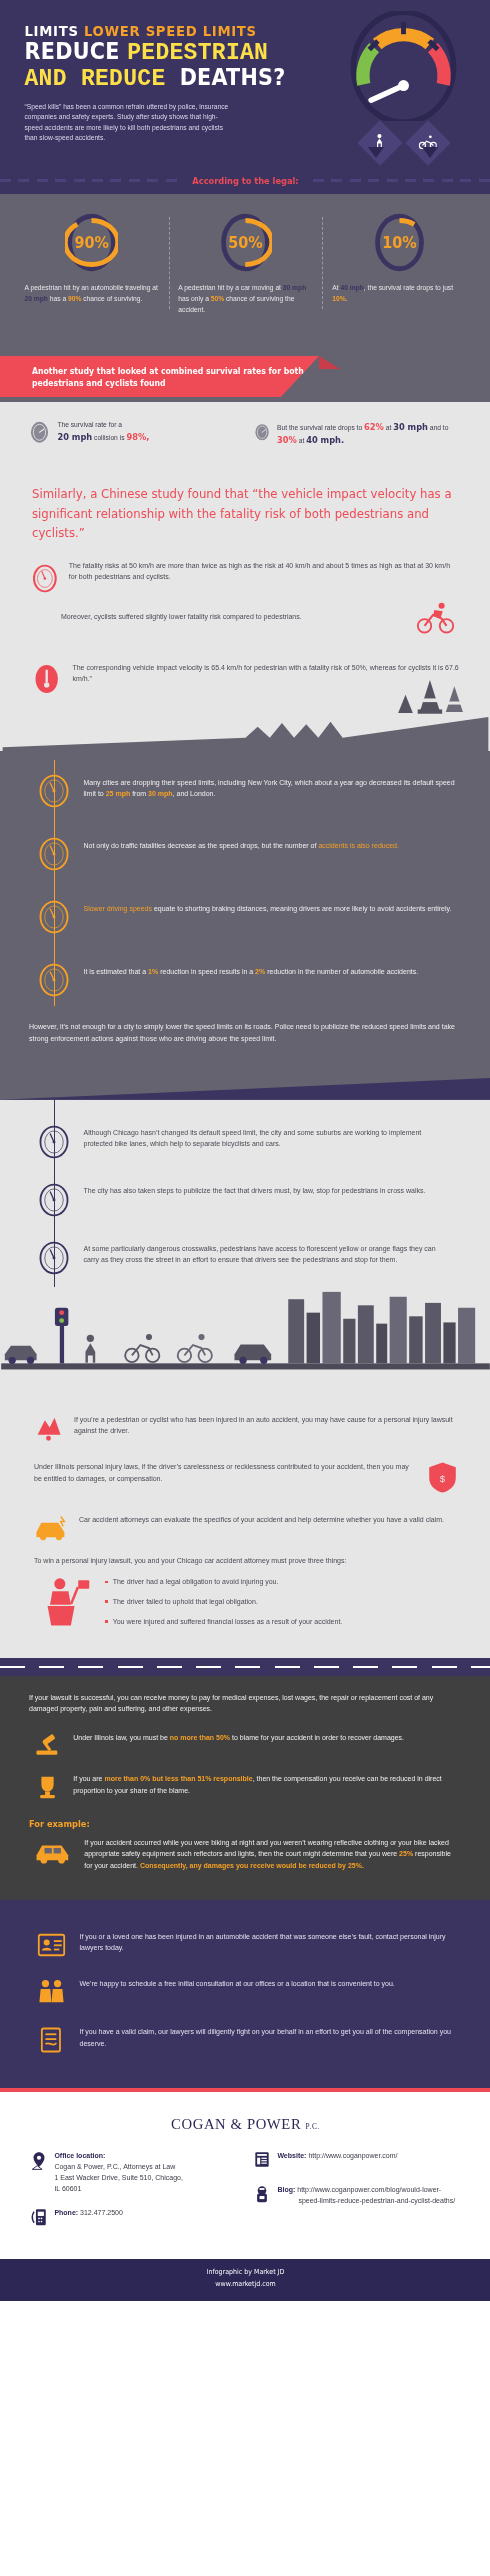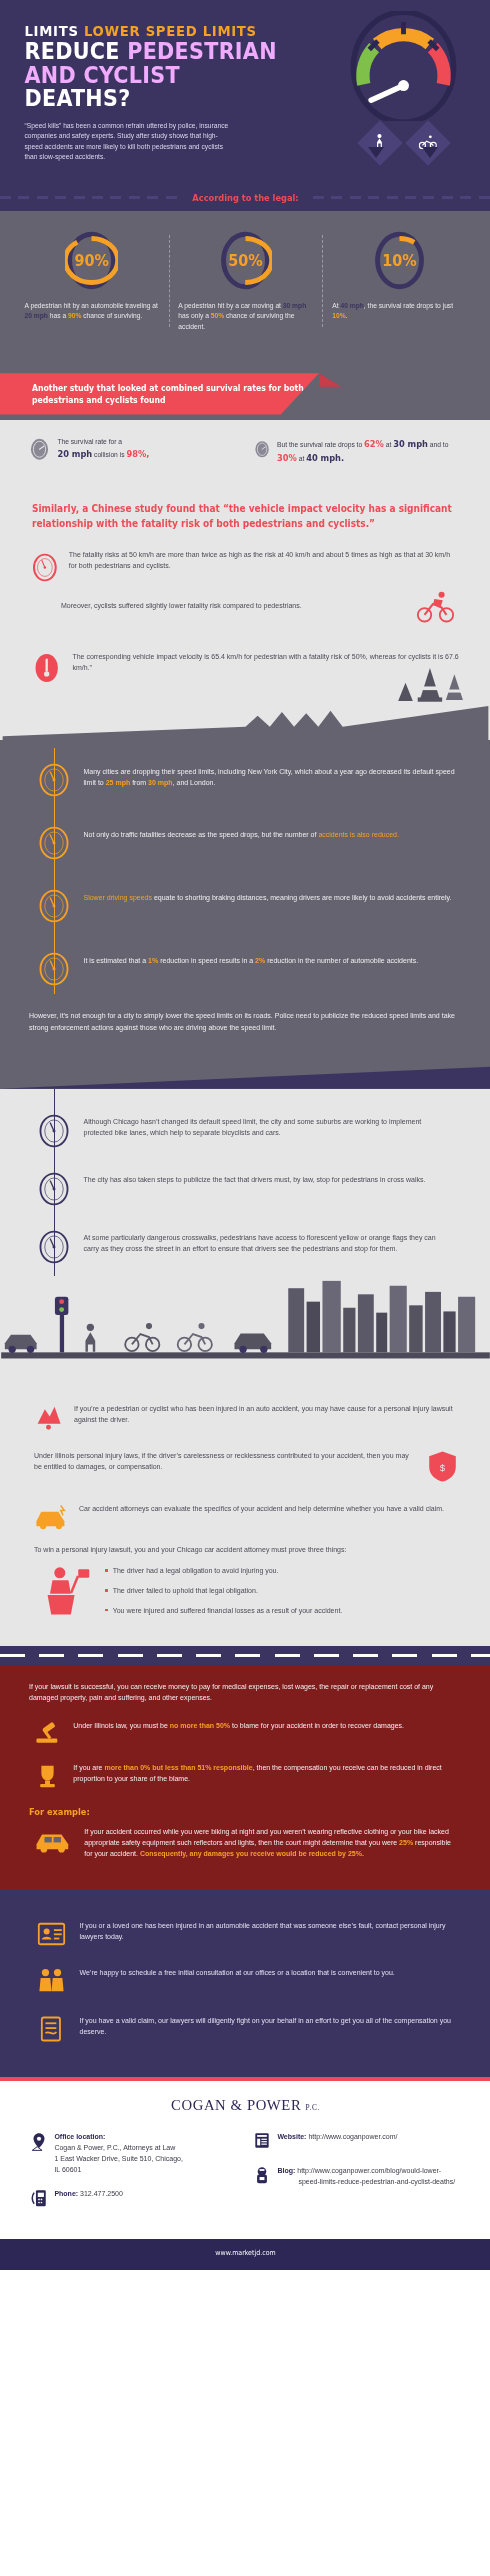--- a/index.html
+++ b/index.html
@@ -24,21 +24,21 @@
     font-family: "DejaVu Sans Condensed","Liberation Sans Narrow","Liberation Sans",sans-serif;
     font-weight: bold; font-size: 14.7px; letter-spacing: 0.7px; line-height: 1.05;
   }
   .t-line2, .t-line3 {
     font-family: "DejaVu Sans Condensed","Liberation Sans Narrow","Liberation Sans",sans-serif;
     font-weight: bold; font-size: 23px; letter-spacing: 0.3px; line-height: 1.0;
     margin-top: 1.2px;
   }
   .c-white { color: #ffffff; }
   .c-orange { color: #f6a025; }
-  .c-red { color: #f0abfc; }
+  .c-red { color: #fde047; font-family: Liberation Mono, monospace; }
   .hero-para {
     margin-top: 11px; max-width: 205px;
     font-size: 6.7px; line-height: 1.55; color: #ded9ee;
   }
   .gauge-wrap { position: absolute; right: 26px; top: 11px; width: 123px; text-align:center; }
   .chev-row { position:absolute; right: 53px; top: 147px; display:flex; gap: 38px; }
   .chev {
     width: 0; height: 0; border-left: 8px solid transparent;
     border-right: 8px solid transparent; border-top: 11px solid #2c2750;
   }
@@ -99,21 +99,21 @@
   .light { background:#e6e6e6; padding: 2.5px 0 0 0; }
   .two-col { display:flex; padding: 14.7px 29px 21px 29px; gap: 16px; }
   .two-col .col { flex:1; display:flex; gap: 7.4px; align-items:flex-start; }
   .two-col .col p { font-size: 6.7px; line-height:1.5; }
   .bignum { font-weight:bold; font-size: 9.2px; color:#3b3460;
     font-family:"DejaVu Sans Condensed","Liberation Sans Narrow","Liberation Sans",sans-serif;}
   .rednum { font-weight:bold; font-size: 9.2px; color:#ef4b56;
     font-family:"DejaVu Sans Condensed","Liberation Sans Narrow","Liberation Sans",sans-serif;}
 
   .chinese {
-    color:#ef4b56; font-weight:bold; font-size: 10px; line-height: 1.5;
+    color:#ef4b56; font-weight:normal; font-size: 13px; line-height: 1.5;
     padding: 16px 32px 6.1px 32px;
     font-family:"DejaVu Sans Condensed","Liberation Sans Narrow","Liberation Sans",sans-serif;
   }
   .fact-row { display:flex; gap: 11px; align-items:flex-start; padding: 11px 32px 0 32px; }
   .fact-row p { font-size: 7px; line-height: 1.6; color:#4a4a55; }
   .moreover {
     padding: 16px 32px 11px 61px; position:relative; min-height: 53px;
   }
   .moreover p { font-size: 7px; color:#4a4a55; }
   .cyclist-ic { position:absolute; right: 36px; top: 3.7px; }
@@ -160,21 +160,21 @@
   .proof { display:flex; gap: 12.3px; padding: 6.1px 34px 16px 34px; align-items:flex-start; }
   .proof ul { list-style:none; padding-top: 2.5px; }
   .proof li { font-size: 7px; line-height:1.6; color:#4a4a55; margin-bottom: 8.6px; position:relative; padding-left: 7.4px; }
   .proof li::before { content:""; position:absolute; left:0; top: 4.3px; width:2.5px; height:2.5px; background:#ef4b56; }
 
   
   .stripe { height: 18.4px; background:#3b3460; position:relative; overflow:hidden; }
   .stripe .dash { position:absolute; top: 8px; height:2.5px; background:#ffffff; }
 
   
-  .lawsuit { background:#7f1d1d; padding: 13.5px 0 17px 0; }
+  .lawsuit { background:#404040; padding: 13.5px 0 17px 0; }
   .lawsuit > p { padding: 2.5px 29px 9.8px 29px; font-size: 7px; line-height:1.6; color:#f0eff2; }
   .ls-row { display:flex; gap: 12.3px; padding: 7.4px 34px; align-items:flex-start; }
   .ls-row p { font-size: 7px; line-height:1.6; color:#f0eff2; }
   .ls-row p .org { color:#f6a025; font-weight:bold; }
   .forex {
     padding: 9.8px 29px 2.5px 29px; color:#f6a025; font-weight:bold; font-size: 9.2px;
     font-family:"DejaVu Sans Condensed","Liberation Sans Narrow","Liberation Sans",sans-serif;
   }
   .ex-row { display:flex; gap: 12.3px; padding: 6.1px 34px 12.3px 34px; align-items:flex-start; }
   .ex-row p { font-size: 7px; line-height:1.6; color:#f0eff2; }
@@ -184,20 +184,21 @@
   .cta { background:#3b3460; padding: 21px 0 24.5px 0; }
   .cta-row { display:flex; gap: 13.5px; padding: 9.8px 37px; align-items:flex-start; }
   .cta-row p { font-size: 7px; line-height:1.65; color:#e4e1f0; }
 
   
   .foot-red { height: 3.7px; background:#ef4b56; }
   .logo-box { background:#fff; text-align:center; padding: 16px 0 4.9px 0; }
   .logo-main {
     font-family:"Liberation Serif","DejaVu Serif",serif; font-size: 14.7px; color:#2d2756;
     letter-spacing: 0.6px;
+    margin-top: 8px;
   }
   .contact { background:#fff; display:flex; padding: 13.5px 31px 18.4px 31px; gap: 17px; }
   .contact .c-col { flex:1; }
   .c-item { display:flex; gap: 7.4px; margin-bottom: 13.5px; align-items:flex-start; }
   .c-item .txt { font-size: 7px; line-height:1.55; color:#3a3a46; }
   .c-item .lbl { font-weight:bold; color:#2d2756; }
   .credit { background:#2d2756; text-align:center; padding: 8.6px 0 9.8px 0; color:#fff; }
   .credit div { font-size: 7px; line-height:1.7;
     font-family:"DejaVu Sans Condensed","Liberation Sans Narrow","Liberation Sans",sans-serif;}
 </style>
@@ -208,21 +209,21 @@
 
   <section class="hero">
     <div class="hero-title">
       <div class="t-line1">
         <span class="c-white">LIMITS </span><span class="c-orange">LOWER SPEED LIMITS</span>
       </div>
       <div class="t-line2">
         <span class="c-white">REDUCE </span><span class="c-red">PEDESTRIAN</span>
       </div>
       <div class="t-line3">
-        <span class="c-red">AND CYCLIST </span><span class="c-white">DEATHS?</span>
+        <span class="c-red">AND REDUCE </span><span class="c-white">DEATHS?</span>
       </div>
     </div>
     <p class="hero-para">“Speed kills” has been a common refrain uttered by police, insurance companies and safety experts. Study after study shows that high-speed accidents are more likely to kill both pedestrians and cyclists than slow-speed accidents.</p>
 
     <div class="gauge-wrap">
       <svg width="117" height="110" viewBox="0 0 190 180">
         <ellipse cx="95" cy="92" rx="82" ry="90" fill="none" stroke="#2c2750" stroke-width="9"></ellipse>
         <path d="M30 120 A68 68 0 0 1 47 60" fill="none" stroke="#7fc04b" stroke-width="22"></path>
         <path d="M52 54 A68 68 0 0 1 138 54" fill="none" stroke="#f6a025" stroke-width="22"></path>
         <path d="M143 60 A68 68 0 0 1 160 120" fill="none" stroke="#ef4b56" stroke-width="22"></path>
@@ -691,17 +692,18 @@
         <div class="txt">
           <span class="lbl">Blog:</span>
           <span>http://www.coganpower.com/blog/would-lower-</span>
           <div style="padding-left:21px">speed-limits-reduce-pedestrian-and-cyclist-deaths/</div>
         </div>
       </div>
     </div>
   </div>
 
   <div class="credit">
+    <div>Infographic by Market JD</div>
     <div>www.marketjd.com</div>
   </div>
 
 </div>
 
 
 </body></html>

